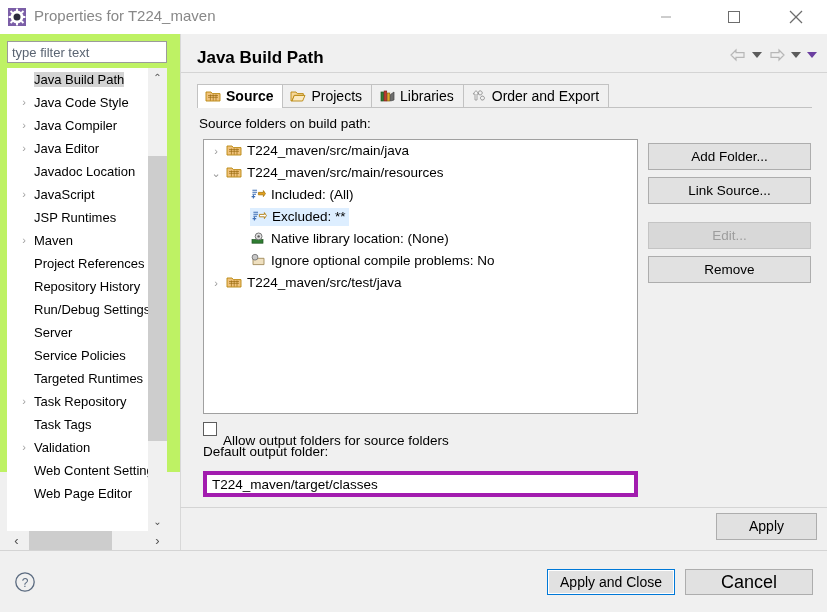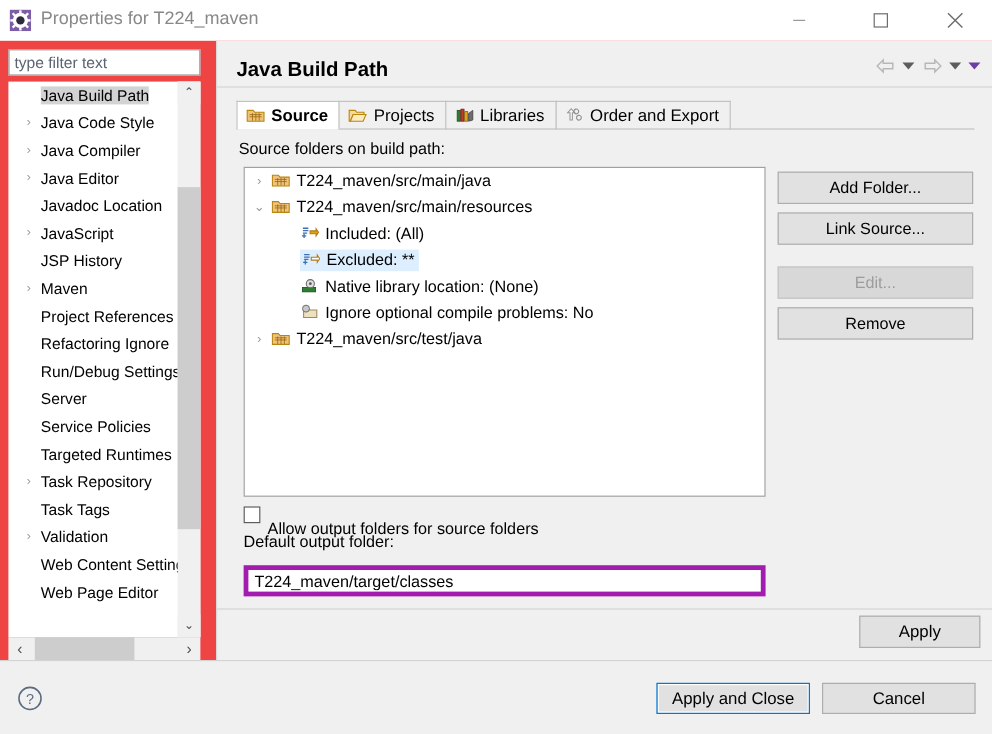--- a/index.html
+++ b/index.html
@@ -5,21 +5,21 @@
   * { box-sizing: border-box; }
   html, body {
     margin: 0; padding: 0;
     width: 827px; height: 612px;
     overflow: hidden;
     background: #f0f0f0;
     font-family: "Liberation Sans", sans-serif;
     font-size: 13px;
     color: #000;
   }
-  #root { position: relative; width: 827px; height: 612px; background: #ef4444; }
+  #root { position: relative; width: 827px; height: 472px; background: #bef264; }
 
   
   #titlebar {
     position: absolute; left: 0; top: 0; width: 827px; height: 34px;
     background: #ffffff;
   }
   #title-icon {
     position: absolute; left: 8px; top: 8px; width: 18px; height: 18px;
   }
   #title-text {
@@ -187,21 +187,21 @@
   #help-icon { position: absolute; left: 14px; top: 20px; }
   #apply-close-btn {
     position: absolute; left: 547px; top: 18px; width: 128px; height: 26px;
     background: #e1e1e1; border: 1px solid #0078d7;
     box-shadow: inset 0 0 0 1px #ffffff;
     font-size: 14px; text-align: center; line-height: 24px;
   }
   #cancel-btn {
     position: absolute; left: 685px; top: 18px; width: 128px; height: 26px;
     background: #e1e1e1; border: 1px solid #adadad;
-    font-size: 14px; text-align: center; line-height: 24px;
+    font-size: 18px; text-align: center; line-height: 24px;
   }
 </style>
 </head>
 <body>
 
 <div id="root">
 
   <div id="titlebar">
     <span id="title-icon">
       <svg width="18" height="18" viewBox="0 0 18 18">
@@ -242,24 +242,24 @@
 
   <input id="filter-input" type="text" value="type filter text" style="">
 
   <div id="tree-panel">
       <div class="tree-item selected"><span class="ti-label">Java Build Path</span></div>
       <div class="tree-item"><span class="ti-arrow">›</span><span class="ti-label">Java Code Style</span></div>
       <div class="tree-item"><span class="ti-arrow">›</span><span class="ti-label">Java Compiler</span></div>
       <div class="tree-item"><span class="ti-arrow">›</span><span class="ti-label">Java Editor</span></div>
       <div class="tree-item"><span class="ti-label">Javadoc Location</span></div>
       <div class="tree-item"><span class="ti-arrow">›</span><span class="ti-label">JavaScript</span></div>
-      <div class="tree-item"><span class="ti-label">JSP History</span></div>
+      <div class="tree-item"><span class="ti-label">JSP Runtimes</span></div>
       <div class="tree-item"><span class="ti-arrow">›</span><span class="ti-label">Maven</span></div>
       <div class="tree-item"><span class="ti-label">Project References</span></div>
-      <div class="tree-item"><span class="ti-label">Refactoring Ignore</span></div>
+      <div class="tree-item"><span class="ti-label">Repository History</span></div>
       <div class="tree-item"><span class="ti-label">Run/Debug Settings</span></div>
       <div class="tree-item"><span class="ti-label">Server</span></div>
       <div class="tree-item"><span class="ti-label">Service Policies</span></div>
       <div class="tree-item"><span class="ti-label">Targeted Runtimes</span></div>
       <div class="tree-item"><span class="ti-arrow">›</span><span class="ti-label">Task Repository</span></div>
       <div class="tree-item"><span class="ti-label">Task Tags</span></div>
       <div class="tree-item"><span class="ti-arrow">›</span><span class="ti-label">Validation</span></div>
       <div class="tree-item"><span class="ti-label">Web Content Settings</span></div>
       <div class="tree-item"><span class="ti-label">Web Page Editor</span></div>
     </div>

